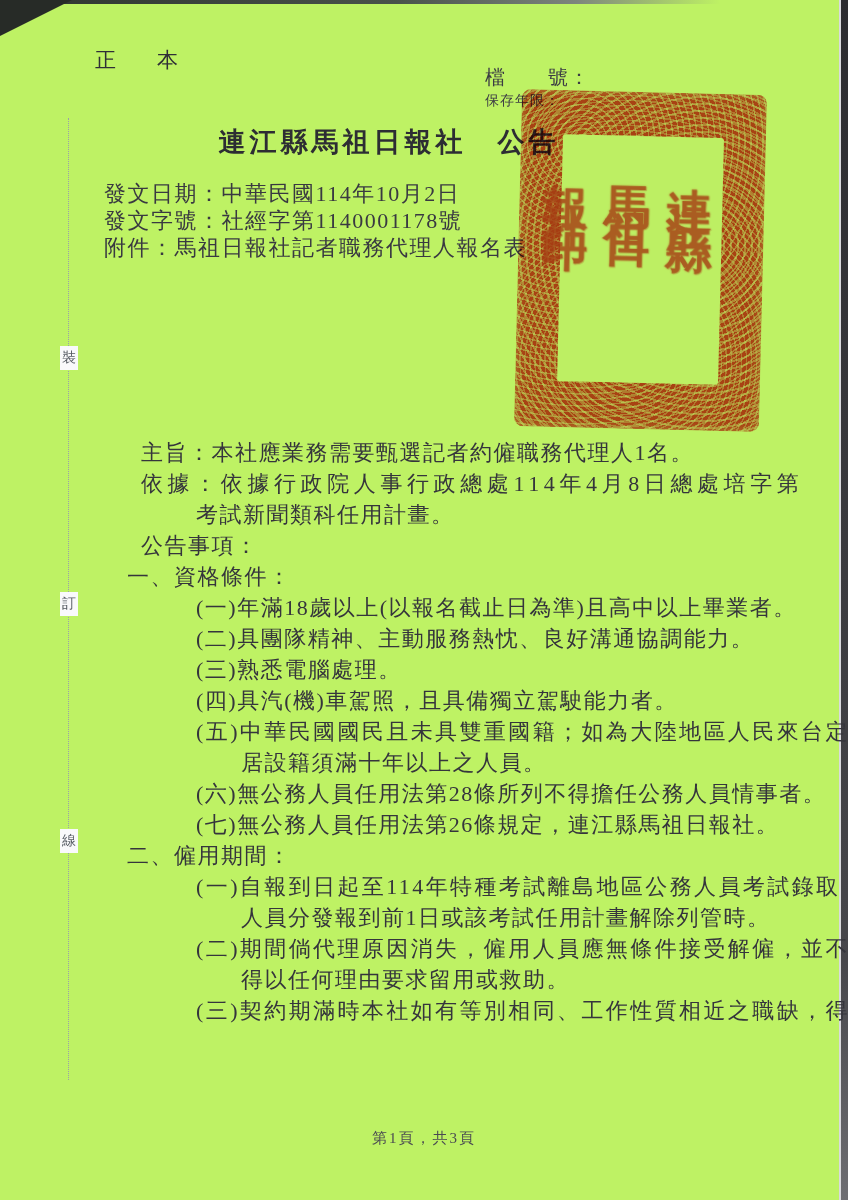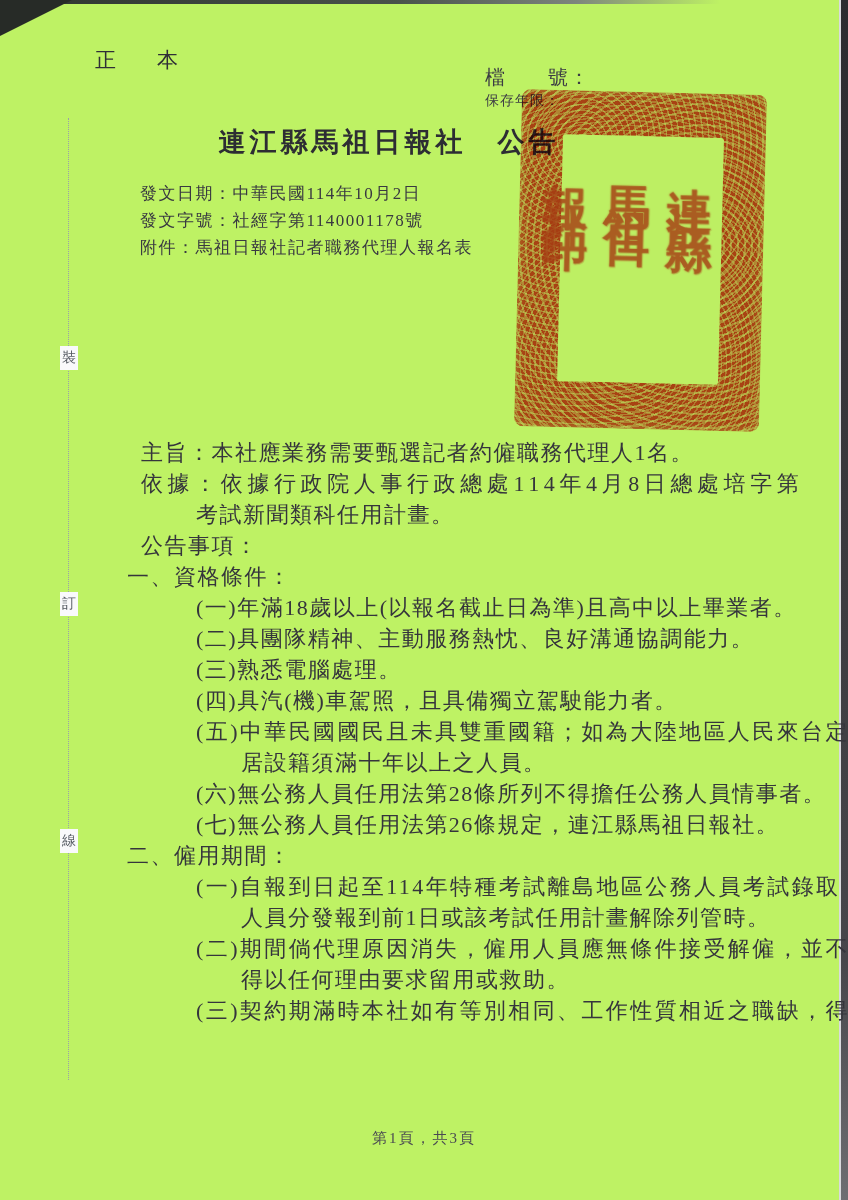--- a/index.html
+++ b/index.html
@@ -41,22 +41,22 @@
   }
   .title{
     position:absolute;left:0;right:70px;top:124px;margin:0;
     text-align:center;
     font-size:27px;font-weight:600;color:#2d2d33;
     letter-spacing:4px;white-space:nowrap;
   }
   
   .meta{position:absolute;left:104px;top:180px;}
   .meta-line{
-    font-size:17px;line-height:27px;letter-spacing:1.5px;
-    color:#393941;white-space:nowrap;margin-left:36px;
+    font-size:22px;line-height:27px;letter-spacing:1.5px;
+    color:#393941;white-space:nowrap;
   }
   
   .binding-line{
     position:absolute;left:68px;top:118px;height:962px;width:0;
     border-left:1px dotted #9aa0a8;z-index:1;
   }
   .mark{
     position:absolute;left:60px;width:18px;text-align:center;
     font-size:14px;color:#565b63;background:#f9f9fb;
     padding:3px 0;z-index:2;

